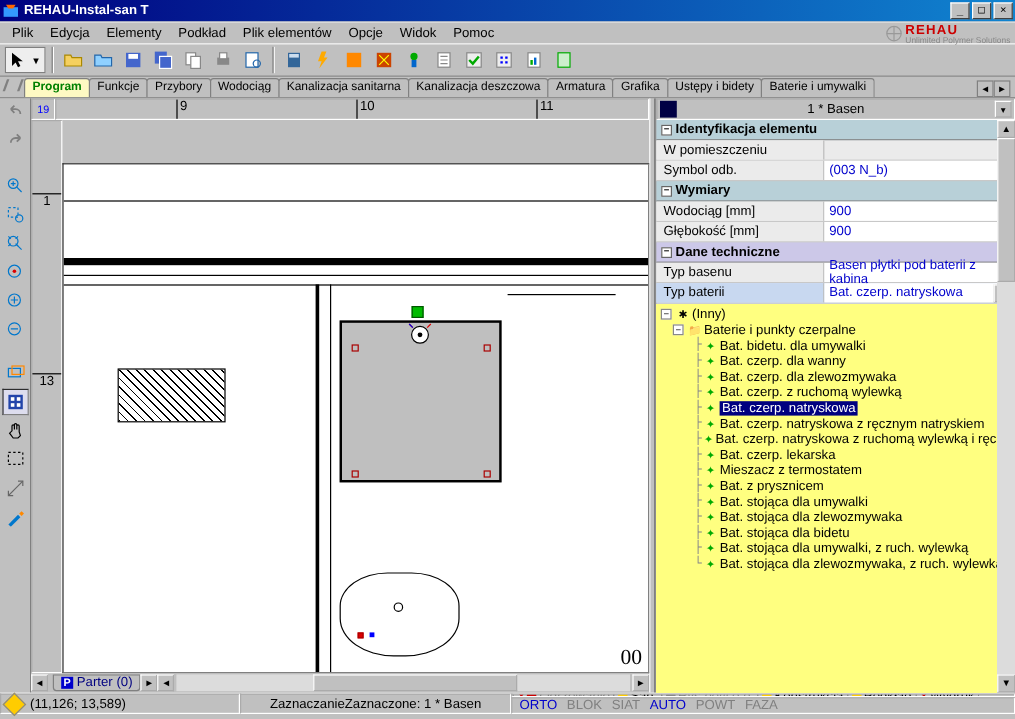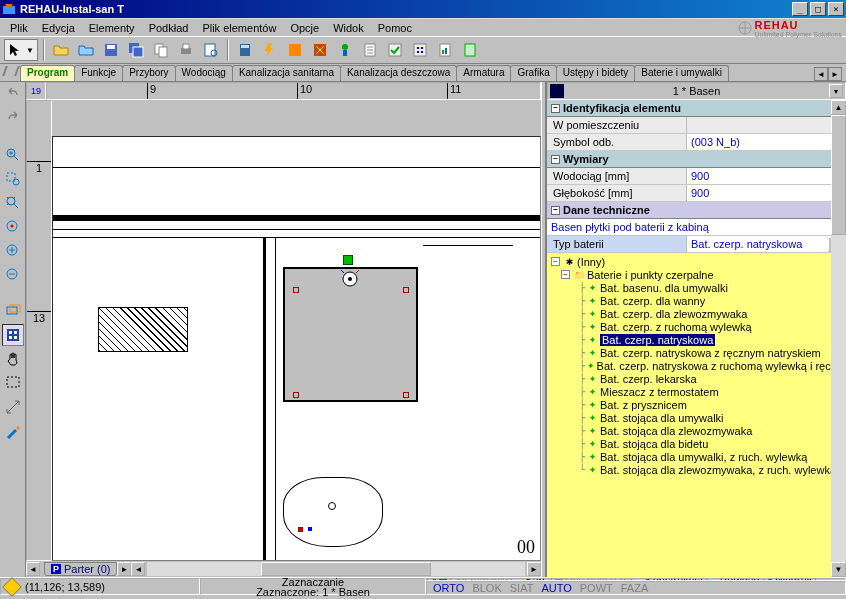--- a/index.html
+++ b/index.html
@@ -91,21 +91,21 @@
 .dropdown-tree .exp { width:9px; height:9px; border:1px solid #888; background:#fff; font-size:8px; line-height:7px; text-align:center; margin-right:2px;}
 .dropdown-tree .treeline { color:#888; font-family:monospace; font-size:10px;}
 .prop-vscroll { position:absolute; right:0; top:18px; bottom:0; width:15px; background:#dcdcdc; display:flex; flex-direction:column;}
 .prop-vscroll .sbtn{width:15px;height:15px;}
 .prop-vscroll .track{flex:1; background:#dcdcdc;}
 .prop-vscroll .vthumb{width:100%; height:120px; background:#c0c0c0; border:1px outset #fff;}
 
 .statusrow { height:18px; background:#c0c0c0; border-top:1px solid #fff; display:flex; align-items:stretch;}
 .status-left { display:flex; align-items:center; gap:6px; padding:0 4px; border:1px inset #fff; flex:0 0 200px;}
 .status-left .diamond { width:14px; height:14px; background:#ffcc00; transform:rotate(45deg); border:1px solid #888;}
-.status-center { flex:1; border:1px inset #fff; display:flex; flex-direction:column; align-items:center; justify-content:center; font-size:10px; line-height:10px;}
+.status-center { flex:1; border:1px inset #fff; display:flex; flex-direction:row; align-items:center; justify-content:center; font-size:10px; line-height:10px;}
 .status-right { display:flex; align-items:center; border:1px inset #fff; padding:0 0; gap:0; overflow:hidden;}
 .mini-tab { height:14px; padding:0 3px; font-size:10px; border:1px solid #808080; border-bottom:none; border-top-left-radius:3px; border-top-right-radius:3px; display:flex; align-items:center; gap:2px; margin-right:-1px; background:#c0c0c0;}
 .mini-tab .dot{width:8px;height:8px;border-radius:50%;}
 .mini-tab.red .dot{background:#cc0000;} .mini-tab.red{color:#808080;font-style:italic;}
 .mini-tab.yellow .dot{background:#ffcc00;}
 .mini-tab.grey {color:#808080; font-style:italic;}
 .mini-tab .x{color:#cc0000;font-weight:bold;}
 .mode-row { height:14px; display:flex; align-items:center; gap:8px; padding:0 6px; border:1px inset #fff; font-size:10px;}
 .mode-row span{color:#808080;}
 .mode-row .on{color:#0000cc;}
@@ -472,20 +472,21 @@
       </div>
     <div class="prop-row">
         <div class="prop-name">Głębokość [mm]</div>
         <div class="prop-val">900</div>
       </div>
     <div class="section-head lavender">
         <span class="expander">−</span>
         <span>Dane techniczne</span>
       </div>
     <div class="prop-row">
+        <div class="prop-name">Typ basenu</div>
         <div class="prop-val">Basen płytki pod baterii z kabiną</div>
       </div>
     <div class="prop-row sel">
         <div class="prop-name">Typ baterii</div>
         <div class="prop-val dropdown">Bat. czerp. natryskowa</div>
       </div>
 
     <div class="dropdown-tree">
       <div class="titem root">
           <span class="exp">−</span>
@@ -493,21 +494,21 @@
           <span class="label">(Inny)</span>
         </div>
       <div class="titem lvl1">
           <span class="exp">−</span>
           <span class="ticon" style="color:#cc8800">📁</span>
           <span class="label">Baterie i punkty czerpalne</span>
         </div>
       <div class="titem lvl2">
           <span class="treeline">├</span>
           <span class="ticon" style="color:#0a0">✦</span>
-          <span class="label">Bat. basenu. dla umywalki</span>
+          <span class="label">Bat. bidetu. dla umywalki</span>
         </div>
       <div class="titem lvl2">
           <span class="treeline">├</span>
           <span class="ticon" style="color:#0a0">✦</span>
           <span class="label">Bat. czerp. dla wanny</span>
         </div>
       <div class="titem lvl2">
           <span class="treeline">├</span>
           <span class="ticon" style="color:#0a0">✦</span>
           <span class="label">Bat. czerp. dla zlewozmywaka</span>

